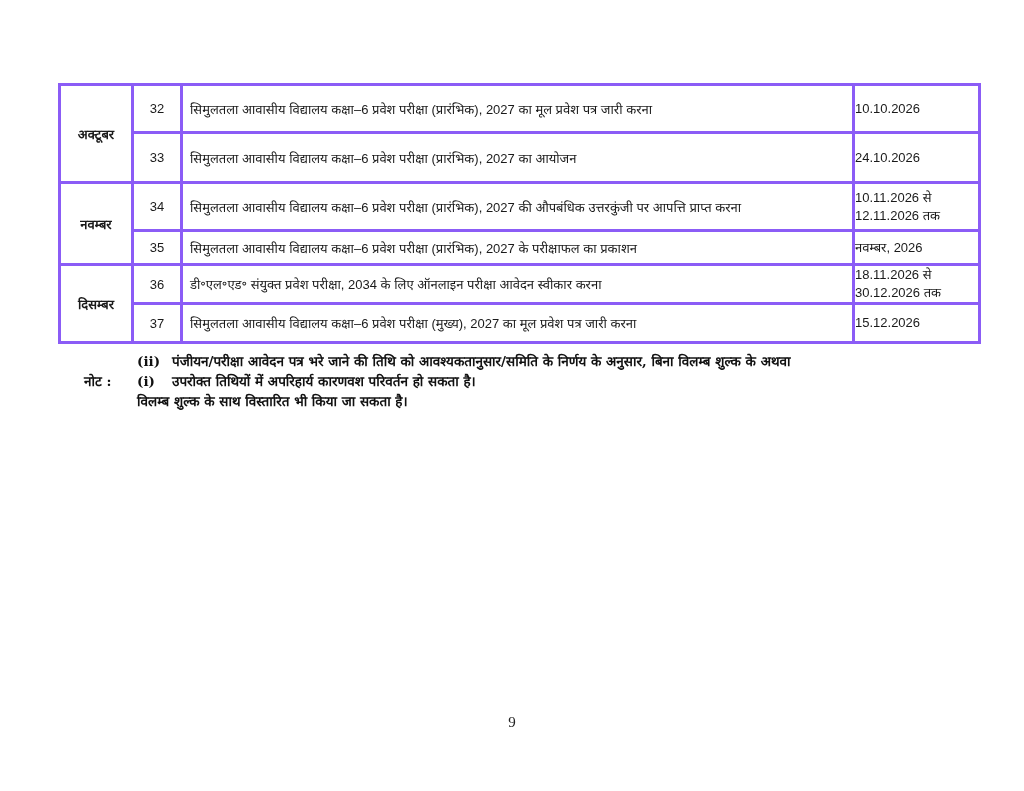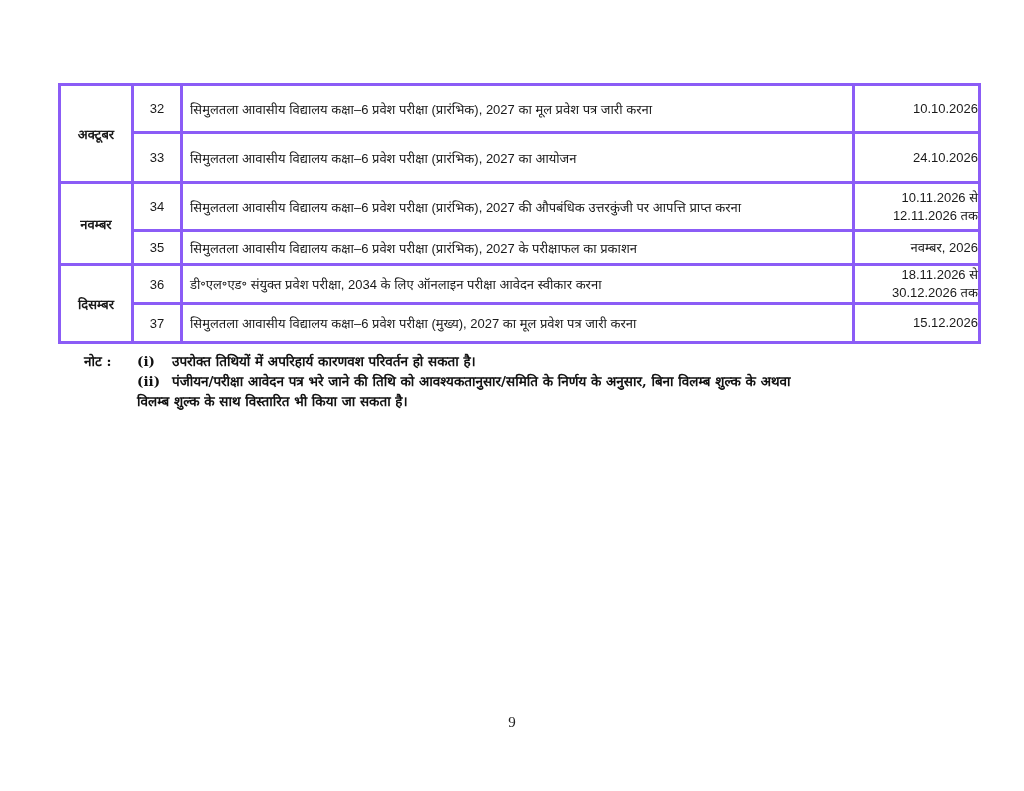--- a/index.html
+++ b/index.html
@@ -8,21 +8,21 @@
   .schedule-table { position: absolute; left: 58px; top: 83px; width: 922px;
          border-collapse: collapse; table-layout: fixed; }
   .schedule-table td { border: 3px solid #8b5cf6; padding: 0; font-size: 13px; vertical-align: middle; }
   .col-month { width: 73px; }
   .col-num { width: 49px; }
   .col-desc { width: 672px; }
   .col-date { width: 126px; }
   .month { text-align: center; font-weight: bold; font-size: 14px; }
   .num { text-align: center; font-size: 12px; }
   .desc { padding-left: 7px !important; font-size: 13.5px; white-space: nowrap; margin-left: 32px; }
-  .date { text-align: right; font-size: 12.5px; line-height: 18px; }
+  .date { text-align: left; font-size: 12.5px; line-height: 18px; }
   .notes { position: absolute; left: 84px; top: 351px; width: 880px;
            font-family: "DejaVu Serif", "Liberation Serif", serif; font-weight: bold; font-size: 13.5px; color: #111; }
   .note-row { display: flex; line-height: 20px; }
   .note-label { width: 53px; }
   .note-idx { width: 35px; }
   .note-text { flex: 1; text-align: justify; }
   .note-cont { padding-left: 53px; line-height: 20px; }
   .page-number { position: absolute; left: 0; width: 1024px; top: 714px; text-align: center;
                  font-family: "Liberation Serif", serif; font-size: 15px; color: #222; }
 </style>
@@ -77,25 +77,25 @@
     <tr style="height:39px">
       <td class="num">37</td>
       <td class="desc">सिमुलतला आवासीय विद्यालय कक्षा–6 प्रवेश परीक्षा (मुख्य), 2027 का मूल प्रवेश पत्र जारी करना</td>
       <td class="date">15.12.2026</td>
     </tr>
   </tbody>
 </table>
 
 <div class="notes">
   <div class="note-row">
+    <span class="note-label"></span>
+    <span class="note-idx">(ii)</span>
+    <span class="note-text">पंजीयन/परीक्षा आवेदन पत्र भरे जाने की तिथि को आवश्यकतानुसार/समिति के निर्णय के अनुसार, बिना विलम्ब शुल्क के अथवा</span>
+  </div>
+  <div class="note-row">
     <span class="note-label">नोट :</span>
     <span class="note-idx">(i)</span>
     <span class="note-text">उपरोक्त तिथियों में अपरिहार्य कारणवश परिवर्तन हो सकता है।</span>
-  </div>
-  <div class="note-row">
-    <span class="note-label"></span>
-    <span class="note-idx">(ii)</span>
-    <span class="note-text">पंजीयन/परीक्षा आवेदन पत्र भरे जाने की तिथि को आवश्यकतानुसार/समिति के निर्णय के अनुसार, बिना विलम्ब शुल्क के अथवा</span>
   </div>
   <div class="note-cont">विलम्ब शुल्क के साथ विस्तारित भी किया जा सकता है।</div>
 </div>
 
 <div class="page-number">9</div>
 
 </body></html>

